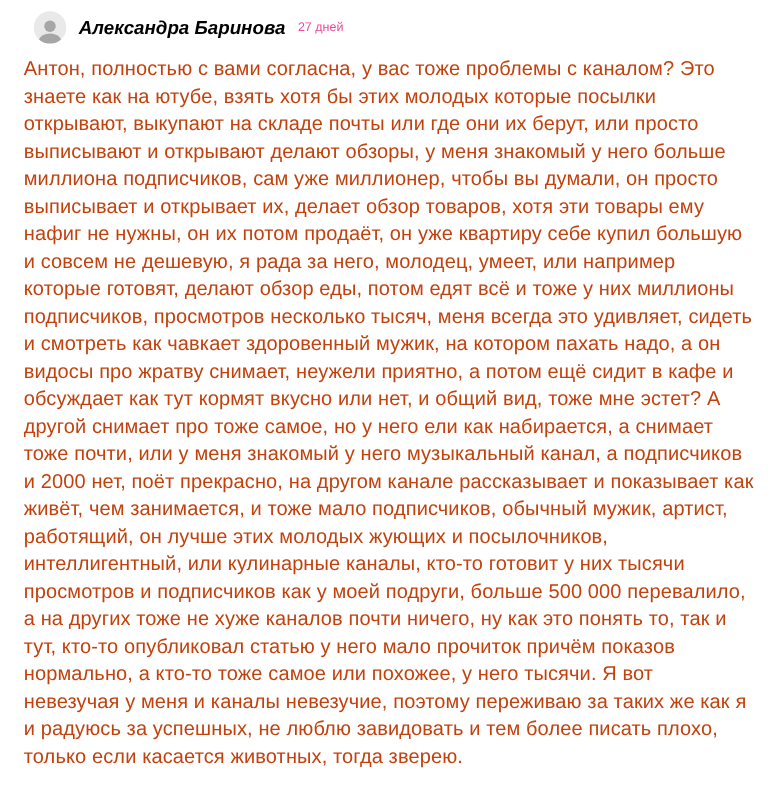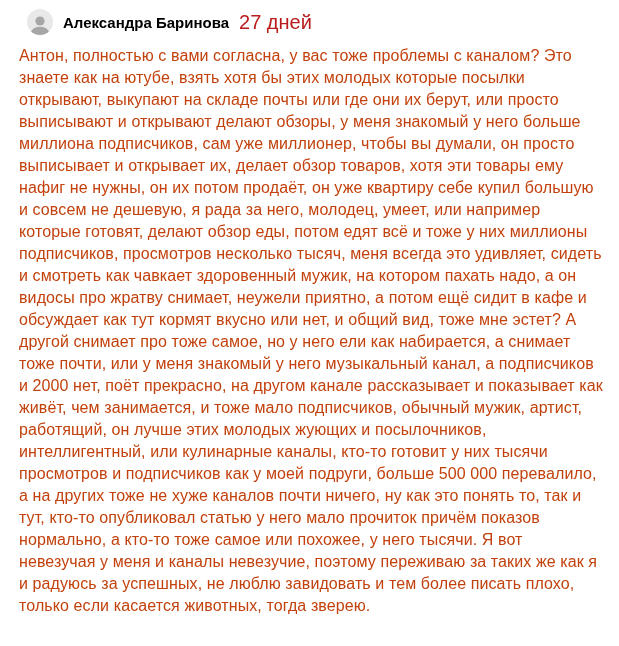--- a/index.html
+++ b/index.html
@@ -31,24 +31,25 @@
       cursor: pointer;
     }
     .avatar svg { display: block; }
     .author {
       font-weight: 700;
       font-size: 15px;
       margin-left: 10px;
       color: #000;
       cursor: pointer;
       white-space: nowrap;
+      font-style: italic;
     }
     .timestamp {
-      font-size: 20px;
-      color: #b91c1c;
+      font-size: 10px;
+      color: #ec4899;
       margin-left: 10px;
       white-space: nowrap;
     }
     .comment-body {
       margin-top: 10px;
       padding: 0 16px 0 19px;
       font-size: 16px;
       line-height: 22px;
       letter-spacing: 0.1px;
       color: #c2410c;

